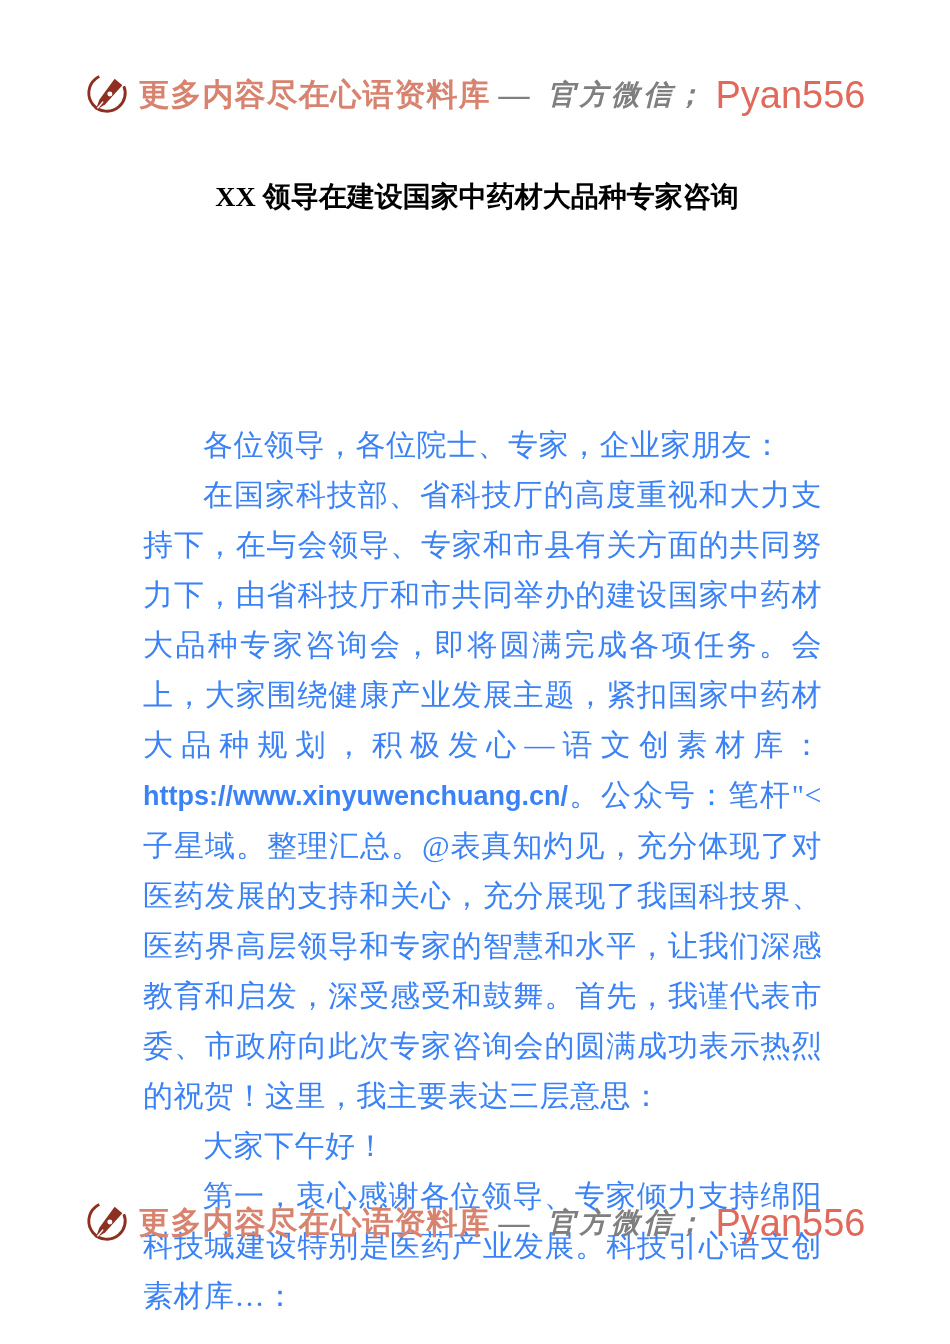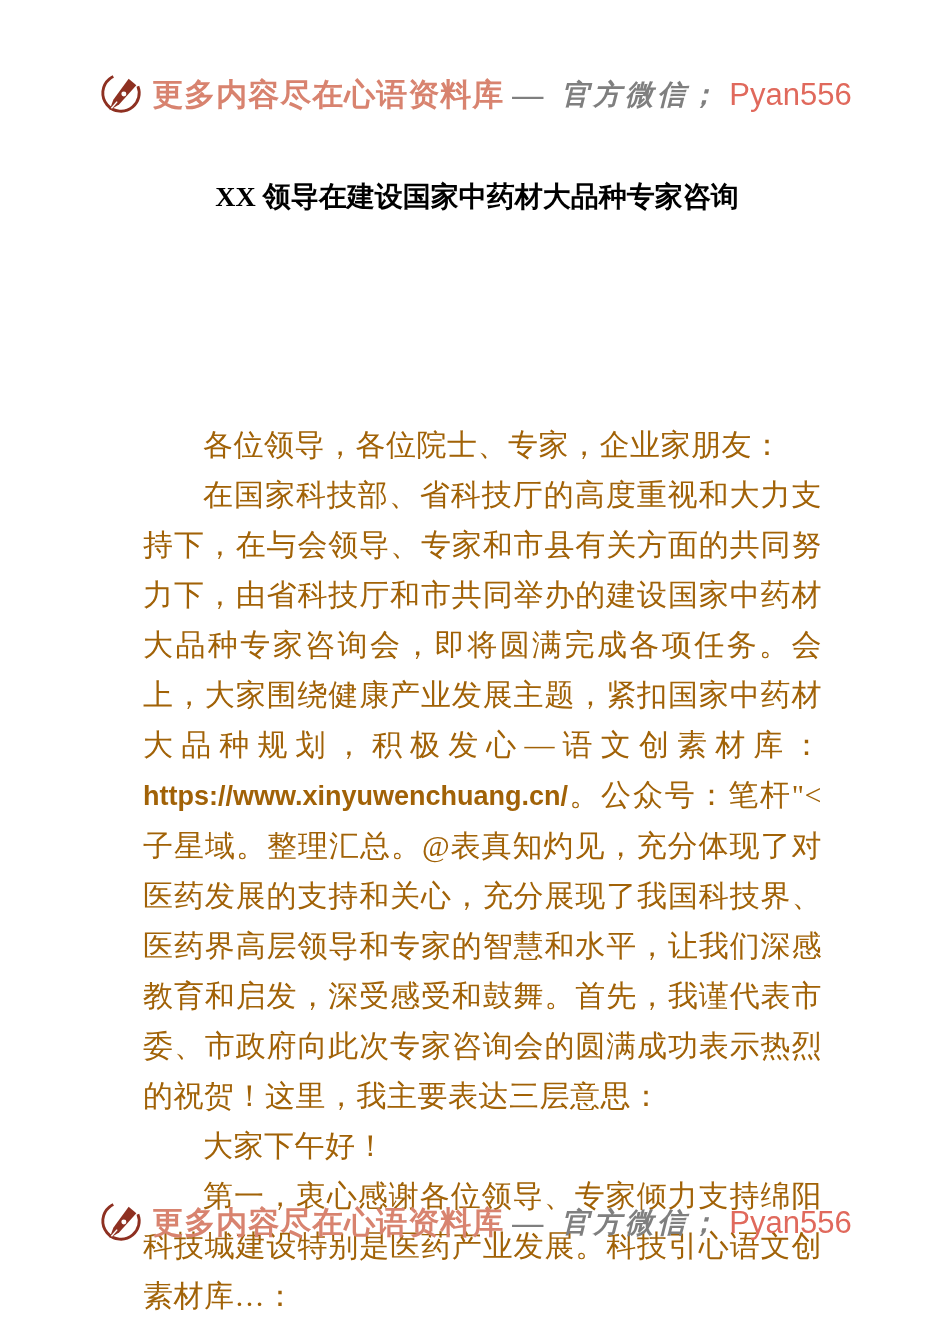--- a/index.html
+++ b/index.html
@@ -39,21 +39,21 @@
   .banner-wechat {
     color: var(--wechat, #7f7f7f);
     font-size: 28px;
     font-weight: 700;
     font-style: italic;
     letter-spacing: 4px;
     margin-left: 10px;
   }
   .banner-account {
     color: var(--account, #e0695c);
-    font-size: 31px;
+    font-size: 38px;
     font-family: "Liberation Sans", sans-serif;
   }
   
   .doc-title {
     position: absolute;
     top: 128px;
     left: 130px;
     right: 126px;
     margin: 0;
     text-align: center;
@@ -65,21 +65,21 @@
   
   .content {
     position: absolute;
     top: 420px;
     left: 143px;
     right: 128px;
     font-size: 30px;
     line-height: 50px;
     text-align: justify;
     letter-spacing: 0.5px;
-    color: #a16207;
+    color: #3b82f6;
   }
   .content p { margin: 0; text-indent: 2em; }
   .url {
     font-family: "Liberation Sans", sans-serif;
     font-weight: 700;
     font-size: 27px;
     letter-spacing: 0;
   }
 </style>
 </head>

